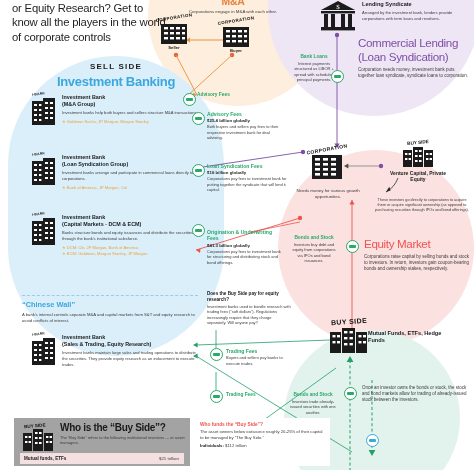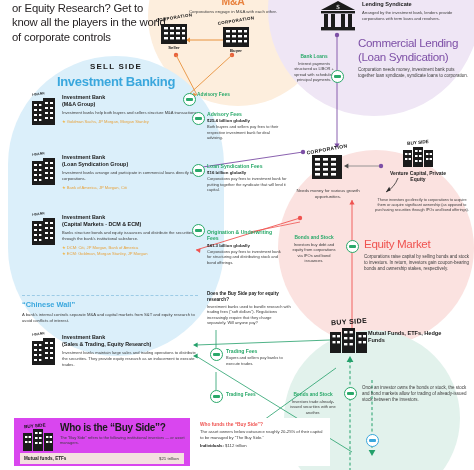--- a/index.html
+++ b/index.html
@@ -66,21 +66,21 @@
   .node-title{font-size:5.6px;font-weight:bold;color:#1b1b1b;line-height:7px;}
   .node-desc{font-size:4.1px;line-height:5.6px;color:#3c3c3c;margin-top:2px;}
 
   .side-note{font-size:4px;line-height:5.4px;color:#3c3c3c;}
 
   
   .corp-cap{font-size:4.4px;font-weight:bold;letter-spacing:.4px;color:#111;}
   .caption-sm{font-size:4.2px;font-weight:bold;color:#1b1b1b;text-align:center;}
 
   
-  .panel-buy{left:14px;top:418px;width:176px;height:48px;background:#d946ef;}
+  .panel-buy{left:14px;top:418px;width:176px;height:48px;background:#a3a3a3;}
   .panel-funds{left:196px;top:418px;width:134px;height:48px;background:#ffffff;}
   .buy-head{font-size:10px;font-weight:bold;color:#1b1b1b;letter-spacing:-0.3px;}
   .buy-sub{font-size:4px;line-height:5.4px;color:#3c3c3c;margin-top:2px;}
   .row-label{font-size:4.6px;font-weight:bold;color:#1b1b1b;}
   .row-value{font-size:4.4px;color:#3c3c3c;}
   .funds-head{font-size:4.8px;font-weight:bold;color:#ef5350;}
   .funds-body{font-size:4.2px;line-height:5.6px;color:#3c3c3c;margin-top:2px;}
   .funds-item{font-size:4.3px;color:#3c3c3c;margin-top:3px;}
   .funds-item b{color:#1b1b1b;}
 

